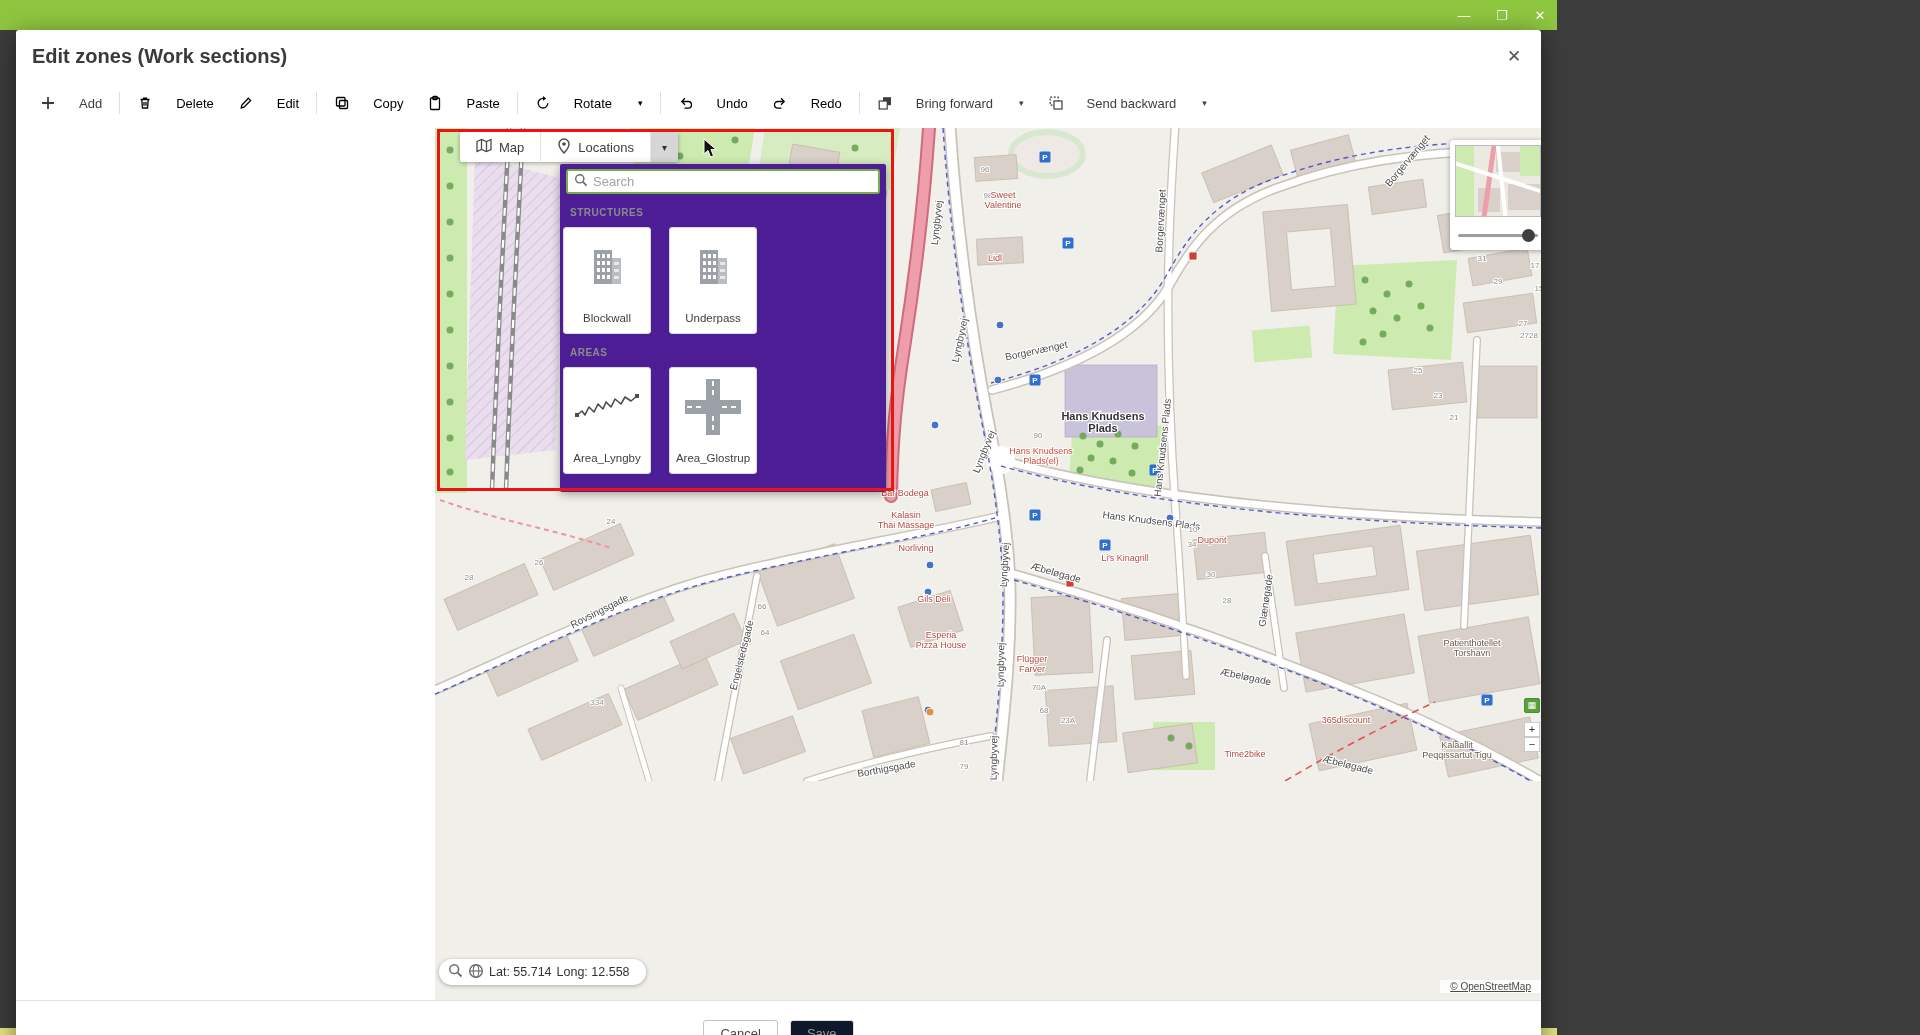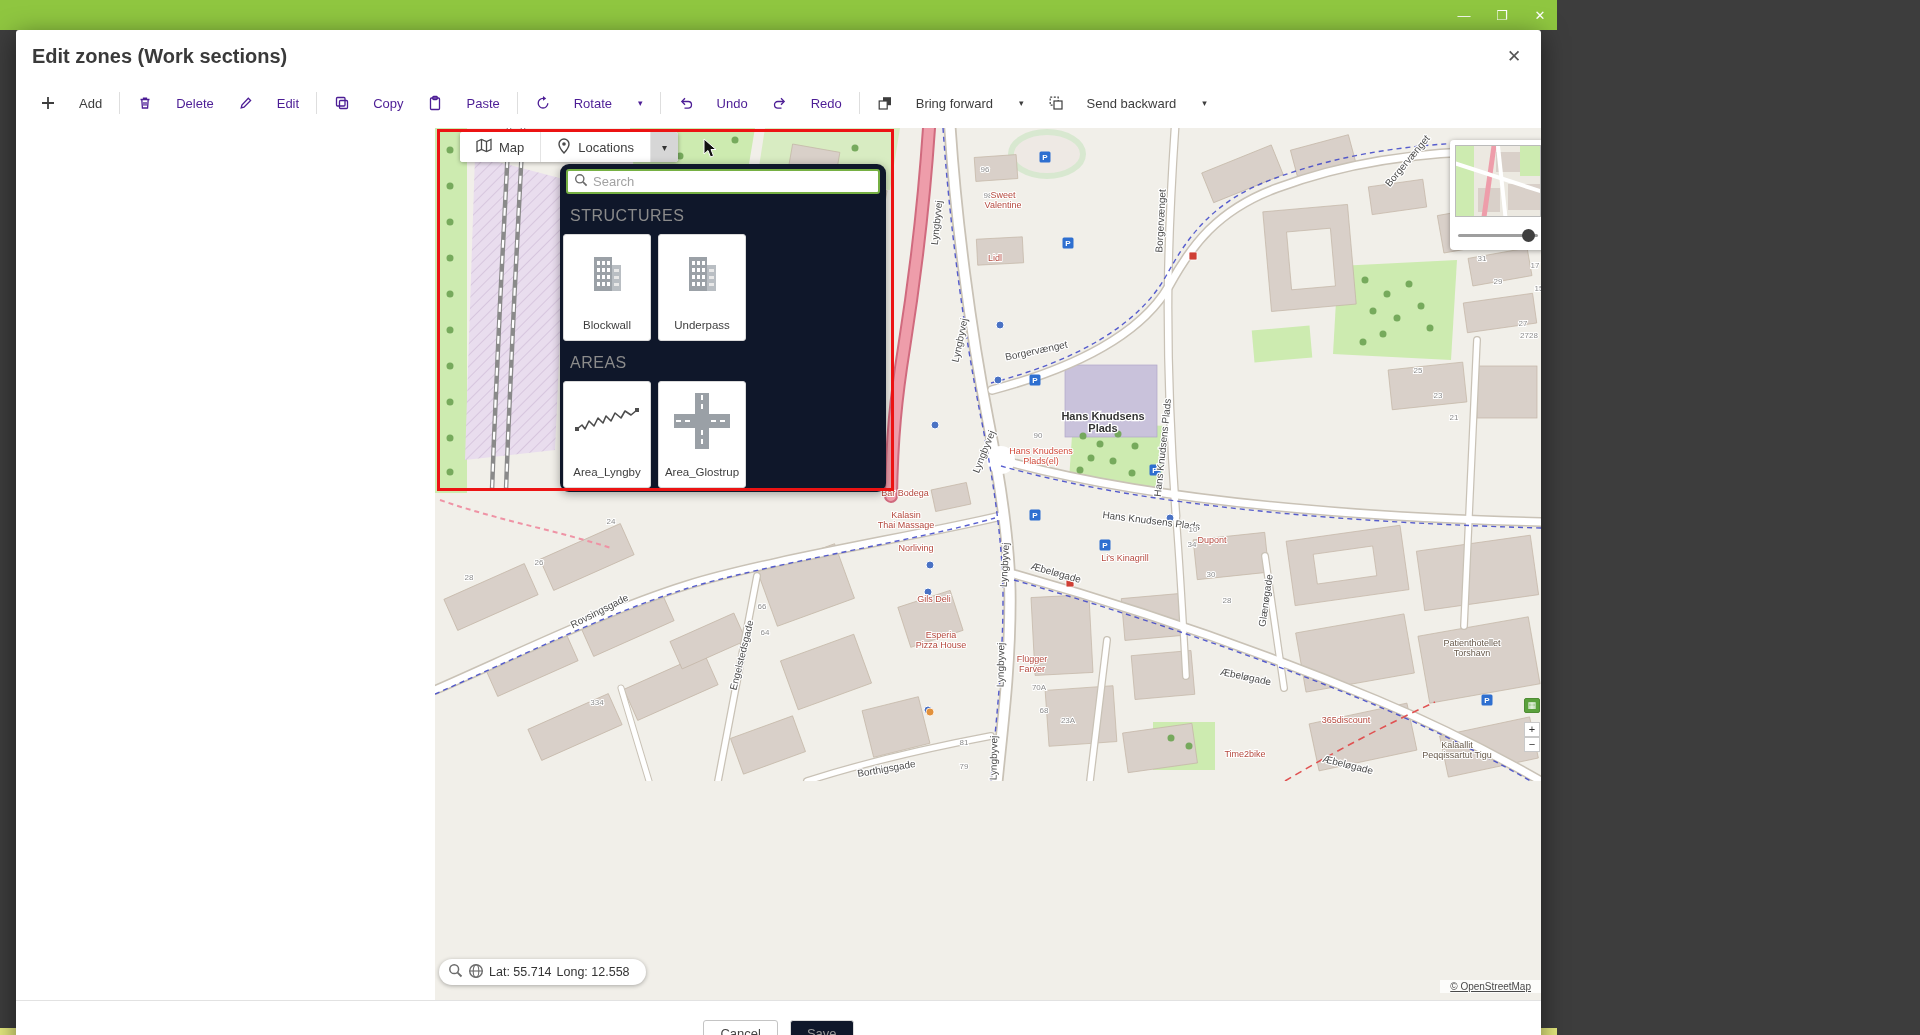--- a/index.html
+++ b/index.html
@@ -11,44 +11,44 @@
   .win-controls{position:absolute;right:2px;top:0;height:30px;display:flex;align-items:center;gap:16px;padding-right:4px}
   .win-btn{min-width:22px;height:22px;color:#fff;font-size:13px;display:flex;align-items:center;justify-content:center}
   .bottom-strip{position:absolute;left:0;top:1028px;width:1557px;height:7px;background:#e5e97e}
 
   
   .dialog{position:absolute;left:16px;top:30px;width:1525px;height:1035px;background:#fff;border-radius:3px;box-shadow:0 6px 26px rgba(0,0,0,.5)}
   .dlg-title{position:absolute;left:16px;top:15px;font-size:20px;font-weight:700;color:#3a3a3a}
   .dlg-close{position:absolute;right:14px;top:13px;font-size:17px;color:#555;width:26px;height:26px;display:flex;align-items:center;justify-content:center}
   .toolbar{position:absolute;left:12px;top:54px;height:38px;display:flex;align-items:center}
   .tb-item{display:flex;align-items:center;gap:23px;padding:7px 12px;color:#3d3d3d;font-size:13px;white-space:nowrap}
-  .tb-item.disabled{color:#4c1d95}
+  .tb-item.disabled{color:#000000}
   .tb-item svg{display:block}
   .tb-sep{width:1px;height:22px;background:#dedede;margin:0 5px}
   .tb-caret{font-size:9px;margin-left:3px}
   .pane-left{position:absolute;left:0;top:98px;width:419px;bottom:65px;display:flex;align-items:center;justify-content:center;border-right:1px solid #e6e6e6;background:#fff}
   .empty-text{color:#9b9b9b;font-size:17px}
   .footer{position:absolute;left:0;right:0;bottom:0;height:65px;border-top:1px solid #e2e2e2;display:flex;align-items:center;justify-content:center;gap:12px;padding:0 20px;background:#fff}
   .btn{height:27px;padding:0 16px;font-size:13px;border-radius:3px;display:flex;align-items:center}
   .btn-cancel{background:#fff;border:1px solid #c4c4c4;color:#444}
   .btn-save{background:#0f172a;border:1px solid #dcdcdc;color:#9a9a9a}
 
   
   .map-area{position:absolute;left:419px;top:98px;width:1106px;bottom:65px;background:#f1efe9;overflow:hidden}
   #map-svg{position:absolute;left:0;top:0}
   .map-tabs{position:absolute;left:25px;top:4px;height:30px;display:flex;background:#fff;border-radius:3px;box-shadow:0 1px 4px rgba(0,0,0,.35);overflow:hidden;z-index:20}
   .tab{display:flex;align-items:center;gap:7px;padding:0 16px;font-size:13px;color:#3d3d3d;border-right:1px solid #e4e4e4;background:#fff}
   .tab-caret{width:27px;display:flex;align-items:center;justify-content:center;background:#d6d6d6;font-size:10px;color:#333}
   .cursor{position:absolute;left:268px;top:10px;z-index:60}
-  .dropdown{position:absolute;left:125px;top:36px;width:326px;height:328px;background:#0f172a;border-radius:9px;box-shadow:0 2px 10px rgba(0,0,0,.35);z-index:40}
+  .dropdown{position:absolute;left:125px;top:36px;width:326px;height:328px;background:#4c1d95;border-radius:2px;box-shadow:0 2px 10px rgba(0,0,0,.35);z-index:40}
   .search-row{margin:5px 6px 0;height:25px;border:2px solid #76b043;border-radius:3px;display:flex;align-items:center;padding:0 6px;gap:5px;background:#fff}
   .search-row input{border:none;outline:none;flex:1;font-size:13px;color:#333;font-family:inherit;background:transparent}
   .search-row input::placeholder{color:#a2a2a2}
-  .sec-title{margin:13px 0 9px 10px;font-size:16px;letter-spacing:.5px;color:#8b8b8b;font-weight:400}
-  .cards{display:flex;gap:7px;padding-left:3px}
+  .sec-title{margin:13px 0 9px 10px;font-size:10px;letter-spacing:.5px;color:#8b8b8b;font-weight:700}
+  .cards{display:flex;gap:18px;padding-left:3px}
   .card{width:88px;height:107px;border:1px solid #dadada;border-radius:3px;display:flex;flex-direction:column;align-items:center;justify-content:flex-end;padding-bottom:9px;gap:6px;background:#fff}
   .card-ico{flex:1;display:flex;align-items:center;justify-content:center}
   .card-label{font-size:11.5px;color:#3e3e3e}
   .red-rect{position:absolute;left:2px;top:1px;width:457px;height:362px;border:3px solid #ec1313;z-index:50;pointer-events:none}
   .minimap{position:absolute;left:1015px;top:12px;width:96px;height:110px;background:#fff;border-radius:4px;box-shadow:0 1px 5px rgba(0,0,0,.35);z-index:30}
   .mini-thumb{position:absolute;left:5px;top:5px;width:86px;height:72px;border:1px solid #bbb;overflow:hidden;background:#ece9e1}
   .mini-slider{position:absolute;left:8px;right:8px;top:94px;height:3px;background:#9e9e9e;border-radius:2px}
   .mini-knob{position:absolute;right:3px;top:-5px;width:13px;height:13px;border-radius:50%;background:#3f3f3f}
   .latlong{position:absolute;left:4px;bottom:15px;height:26px;background:#fff;border-radius:13px;box-shadow:0 1px 4px rgba(0,0,0,.3);display:flex;align-items:center;padding:0 16px 0 9px;gap:5px;font-size:12.5px;color:#333;z-index:30}
   .attrib{position:absolute;right:0;bottom:7px;background:rgba(255,255,255,.78);font-size:10px;color:#4a4a4a;padding:1px 10px;z-index:30;text-decoration:underline}

